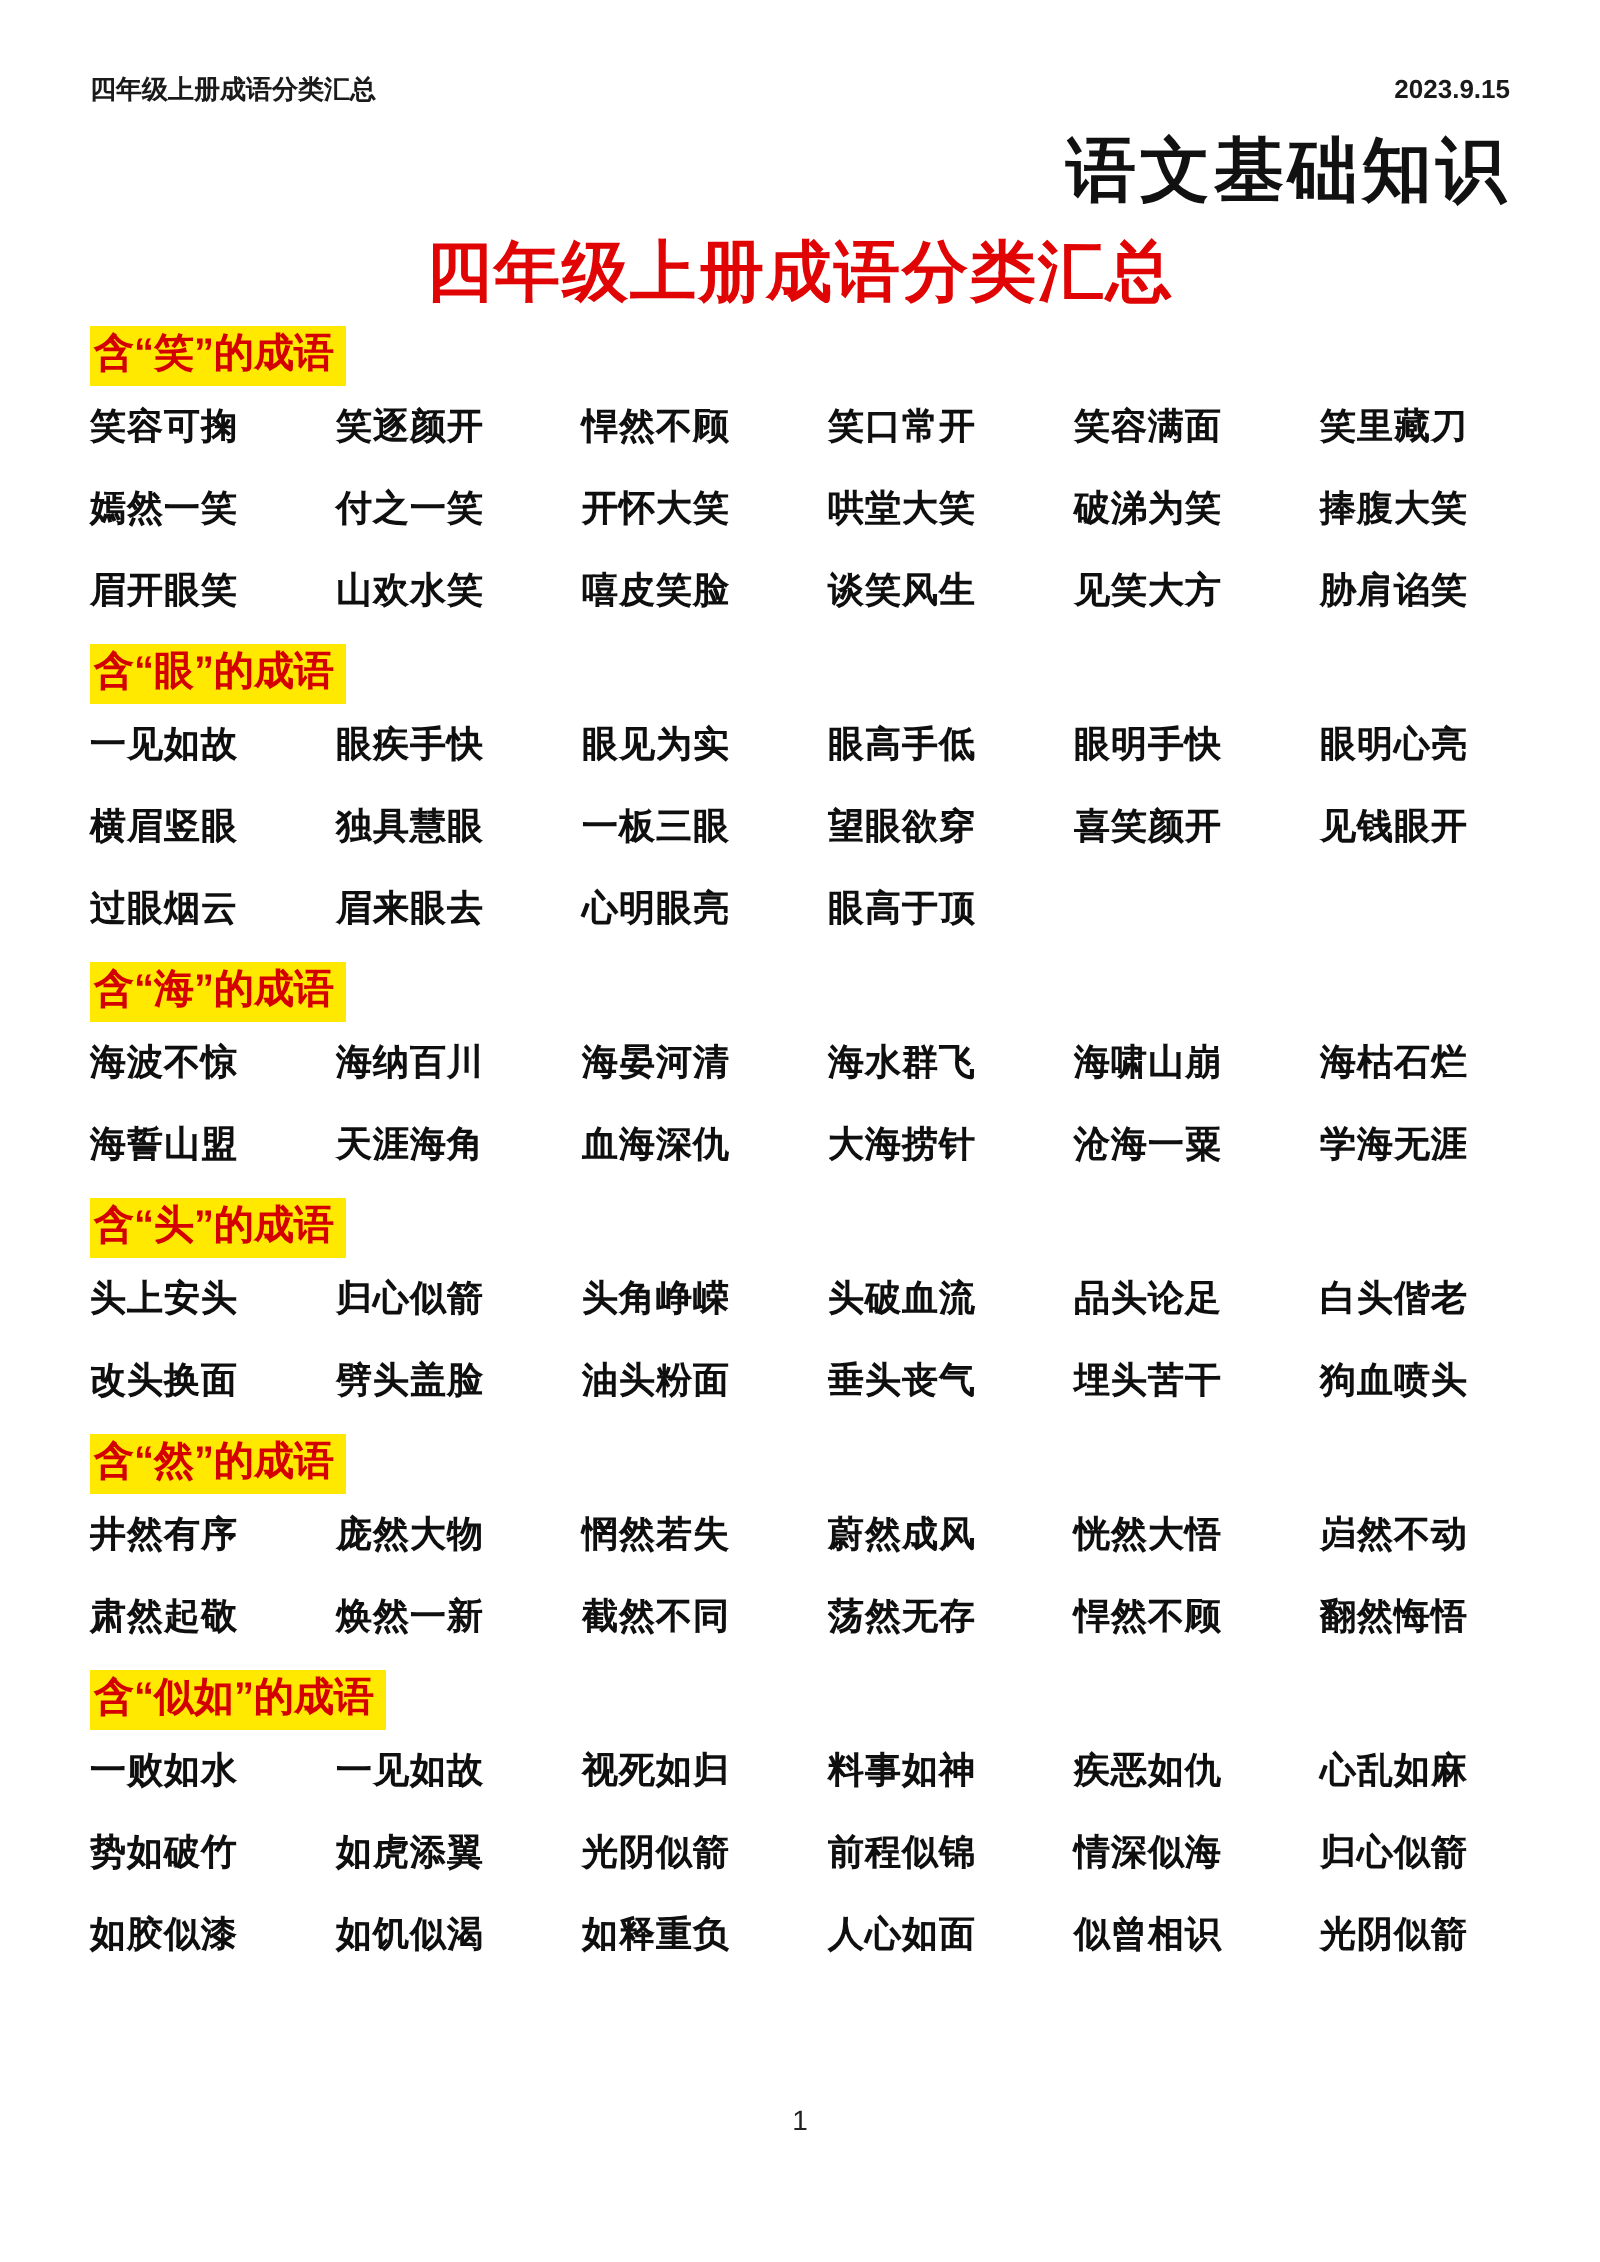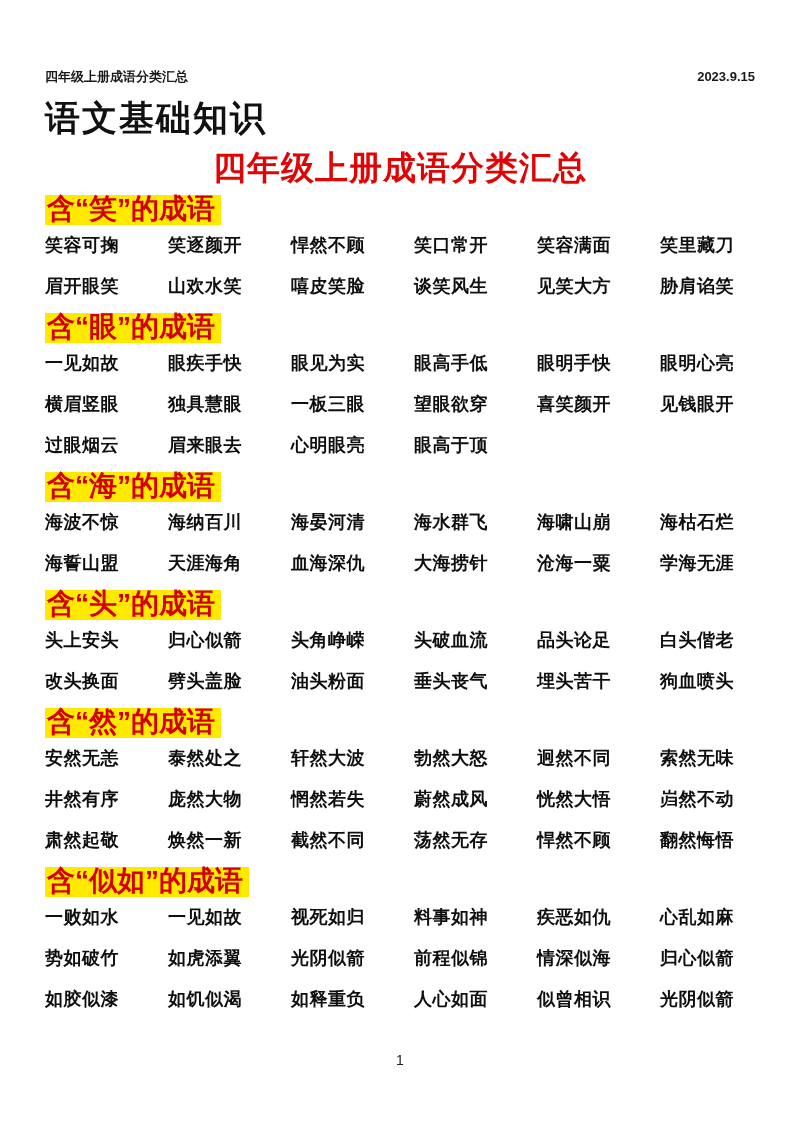--- a/index.html
+++ b/index.html
@@ -13,34 +13,34 @@
     overflow: hidden;
     font-family: "Liberation Sans", sans-serif;
     color: #111111;
     position: relative;
     box-sizing: border-box;
   }
   .page {
     box-sizing: border-box;
     width: 800px;
     height: 1131px;
-    padding: 68px 45px 0 45px;
+    padding: 36px 45px 0 45px;
     background: #ffffff;
   }
   .meta-row {
     display: flex;
     justify-content: space-between;
     align-items: baseline;
     font-size: 13px;
     font-weight: bold;
     color: #1a1a1a;
   }
   .doc-title {
     margin: 12px 0 0 0;
-    text-align: left;
+    text-align: right;
     font-size: 35px;
     font-weight: bold;
     color: #111111;
     letter-spacing: 2px;
     line-height: 1.15;
   }
   .doc-subtitle {
     margin: 12px 0 0 0;
     text-align: center;
     font-size: 33px;
@@ -49,21 +49,21 @@
     letter-spacing: 1px;
     line-height: 1.1;
   }
   #sections {
     margin-top: 2px;
   }
   .section-header {
     display: inline-block;
     margin: 6px 0 0 0;
     padding: 1px 6px 3px 2px;
-    font-size: 28px;
+    font-size: 20px;
     font-weight: bold;
     color: #d40000;
     background: #ffe900;
     line-height: 26px;
   }
   .idiom-row {
     display: grid;
     grid-template-columns: repeat(6, 123px);
     width: 738px;
     height: 41px;
@@ -98,20 +98,27 @@
   <h1 class="doc-title">语文基础知识</h1>
   <h2 class="doc-subtitle">四年级上册成语分类汇总</h2>
 
   <div id="sections"><div class="section-header">含“笑”的成语</div><div class="idiom-row">
         <span class="idiom">笑容可掬</span>
         <span class="idiom">笑逐颜开</span>
         <span class="idiom">悍然不顾</span>
         <span class="idiom">笑口常开</span>
         <span class="idiom">笑容满面</span>
         <span class="idiom">笑里藏刀</span>
+      </div><div class="idiom-row">
+        <span class="idiom">嫣然一笑</span>
+        <span class="idiom">付之一笑</span>
+        <span class="idiom">开怀大笑</span>
+        <span class="idiom">哄堂大笑</span>
+        <span class="idiom">破涕为笑</span>
+        <span class="idiom">捧腹大笑</span>
       </div><div class="idiom-row">
         <span class="idiom">眉开眼笑</span>
         <span class="idiom">山欢水笑</span>
         <span class="idiom">嘻皮笑脸</span>
         <span class="idiom">谈笑风生</span>
         <span class="idiom">见笑大方</span>
         <span class="idiom">胁肩谄笑</span>
       </div><div class="section-header">含“眼”的成语</div><div class="idiom-row">
         <span class="idiom">一见如故</span>
         <span class="idiom">眼疾手快</span>
@@ -155,27 +162,20 @@
         <span class="idiom">品头论足</span>
         <span class="idiom">白头偕老</span>
       </div><div class="idiom-row">
         <span class="idiom">改头换面</span>
         <span class="idiom">劈头盖脸</span>
         <span class="idiom">油头粉面</span>
         <span class="idiom">垂头丧气</span>
         <span class="idiom">埋头苦干</span>
         <span class="idiom">狗血喷头</span>
       </div><div class="section-header">含“然”的成语</div><div class="idiom-row">
-        <span class="idiom">安然无恙</span>
-        <span class="idiom">泰然处之</span>
-        <span class="idiom">轩然大波</span>
-        <span class="idiom">勃然大怒</span>
-        <span class="idiom">迥然不同</span>
-        <span class="idiom">索然无味</span>
-      </div><div class="idiom-row">
         <span class="idiom">井然有序</span>
         <span class="idiom">庞然大物</span>
         <span class="idiom">惘然若失</span>
         <span class="idiom">蔚然成风</span>
         <span class="idiom">恍然大悟</span>
         <span class="idiom">岿然不动</span>
       </div><div class="idiom-row">
         <span class="idiom">肃然起敬</span>
         <span class="idiom">焕然一新</span>
         <span class="idiom">截然不同</span>

